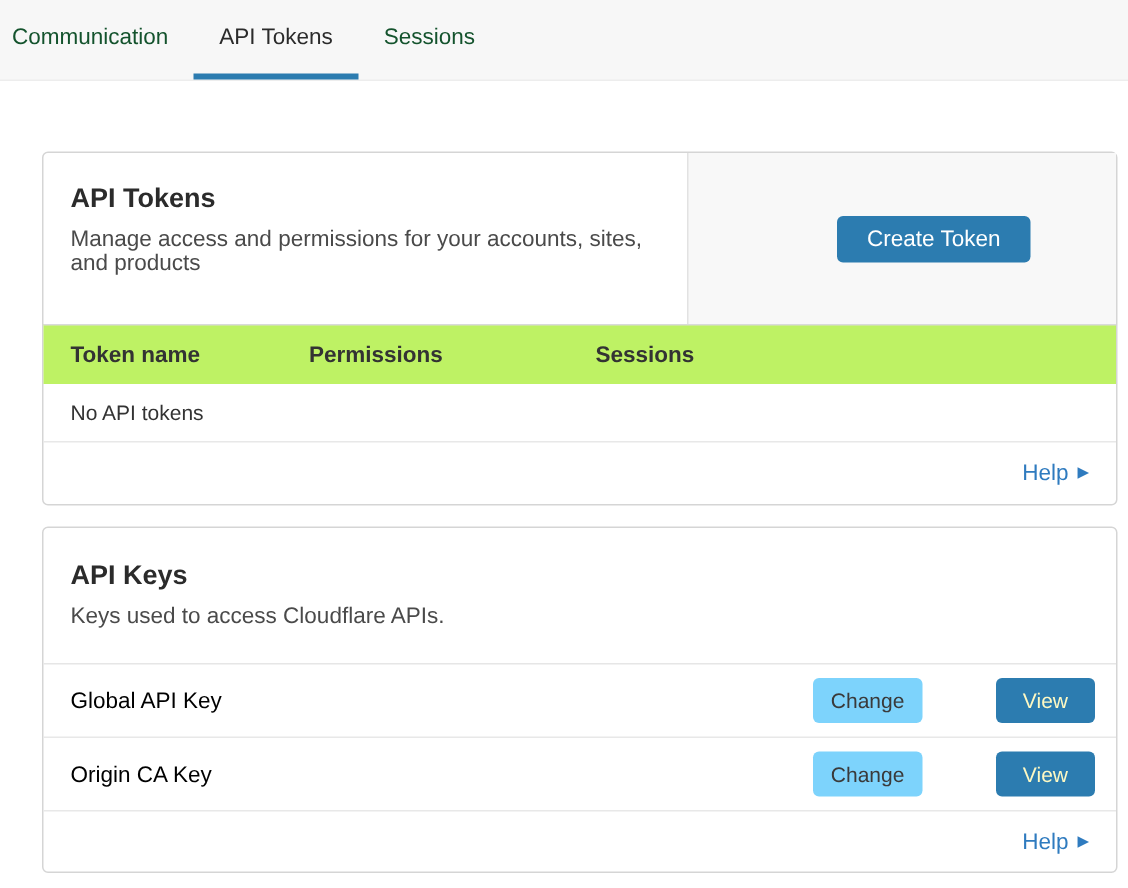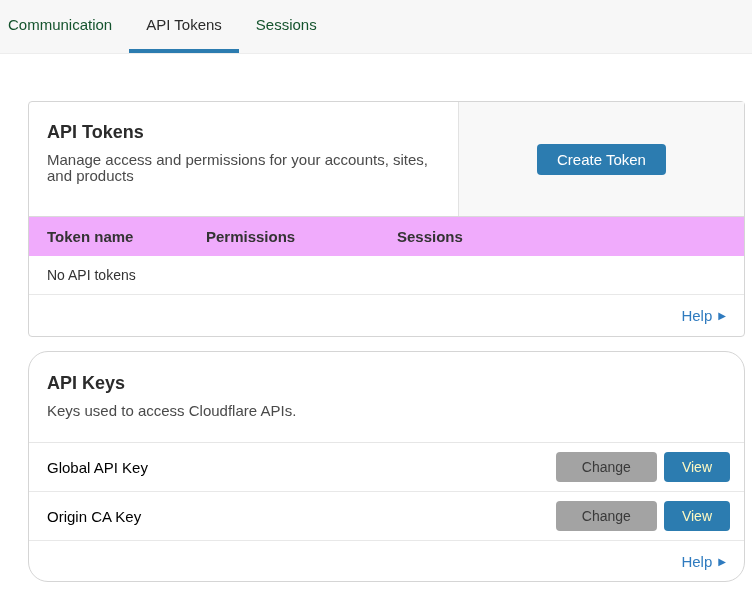--- a/index.html
+++ b/index.html
@@ -36,45 +36,45 @@
     border-bottom-color: #2c7cb0;
   }
 
   
   .content { margin: 47px 7px 0 28px; }
   .card {
     border: 1px solid #d5d5d5;
     border-radius: 4px;
     background: #fff;
   }
-  .card + .card { margin-top: 14px; border-radius: 20px; }
+  .card + .card { margin-top: 14px; }
 
   .card-title { margin: 0; font-size: 18px; font-weight: 700; color: #2b2b2b; }
   .card-desc { margin: 9px 0 0 0; font-size: 15px; line-height: 16px; color: #4a4a4a; }
 
   
   .tokens-header { display: flex; height: 114px; }
   .tokens-header-left { flex: 1; padding: 20px 20px 0 18px; }
   .tokens-header-right {
     width: 286px;
     border-left: 1px solid #e2e2e2;
     background: #f8f8f8;
     display: flex; align-items: center; justify-content: center;
   }
-  .btn { font-family: inherit; border: none; border-radius: 4px; cursor: pointer; }
+  .btn { font-family: inherit; border: none; border-radius: 4px; cursor: pointer; margin-left: 42px; }
   .btn-primary {
     background: #2c7cb0; color: #ffffff;
     height: 31px; padding: 0 20px; font-size: 15px;
   }
 
   
   .table-head {
     display: grid;
     grid-template-columns: 159px 191px 195px 1fr;
-    background: #f0abfc;
+    background: #bef264;
     border-top: 1px solid #dadada;
   }
   .table-head .th {
     padding: 11px 0 11px 18px;
     font-size: 15px; font-weight: 700; color: #333;
   }
   .empty-row {
     display: flex; align-items: center;
     height: 39px; padding-left: 18px;
     border-bottom: 1px solid #e8e8e8;
@@ -93,22 +93,22 @@
   
   .keys-header { height: 91px; padding: 21px 18px 0; border-bottom: 1px solid #e6e6e6; }
   .key-row {
     display: flex; align-items: center; justify-content: space-between;
     height: 49px; padding: 0 14px 0 18px;
     border-bottom: 1px solid #e8e8e8;
   }
   .key-name { font-size: 15px; color: #000000; }
   .key-actions { display: flex; gap: 7px; }
   .btn-change {
-    background: #a3a3a3; color: #3a3a3a;
-    height: 30px; padding: 0 26px; font-size: 14px;
+    background: #7dd3fc; color: #3a3a3a;
+    height: 30px; padding: 0 12px; font-size: 14px;
   }
   .btn-view {
     background: #2c7cb0; color: #fef9c3;
     height: 30px; padding: 0 18px; font-size: 14px;
   }
   .keys-footer { height: 40px; }
 </style>
 </head>
 <body>
 

